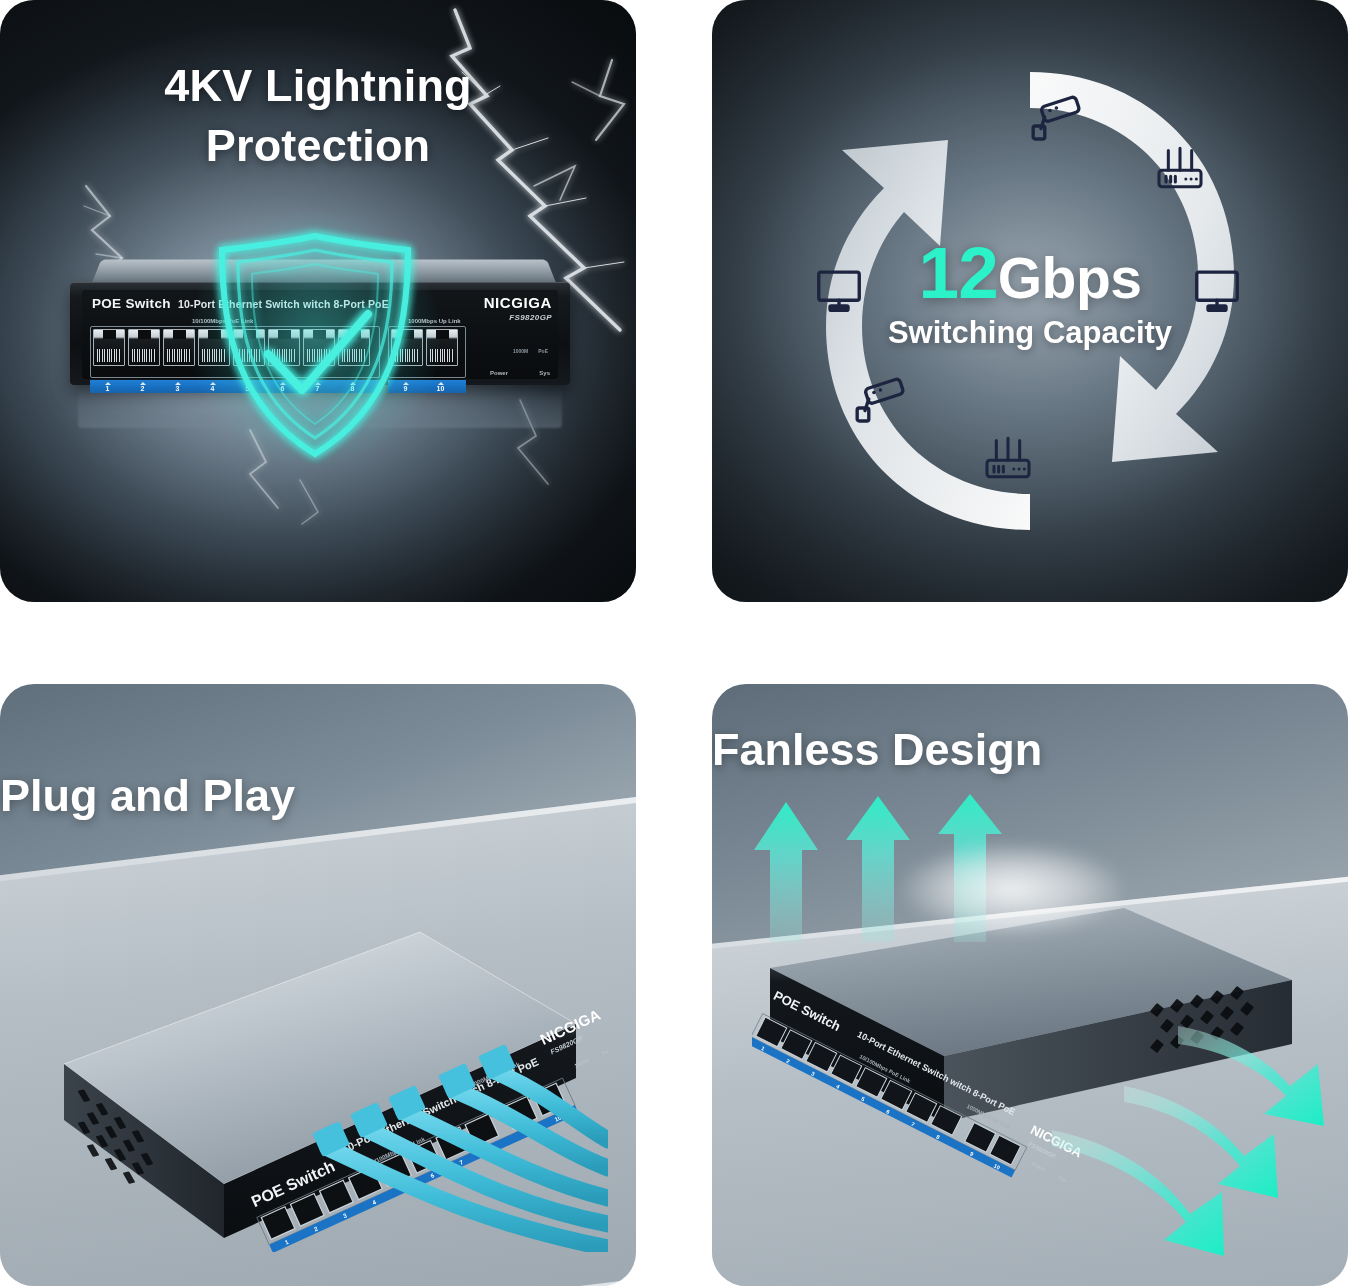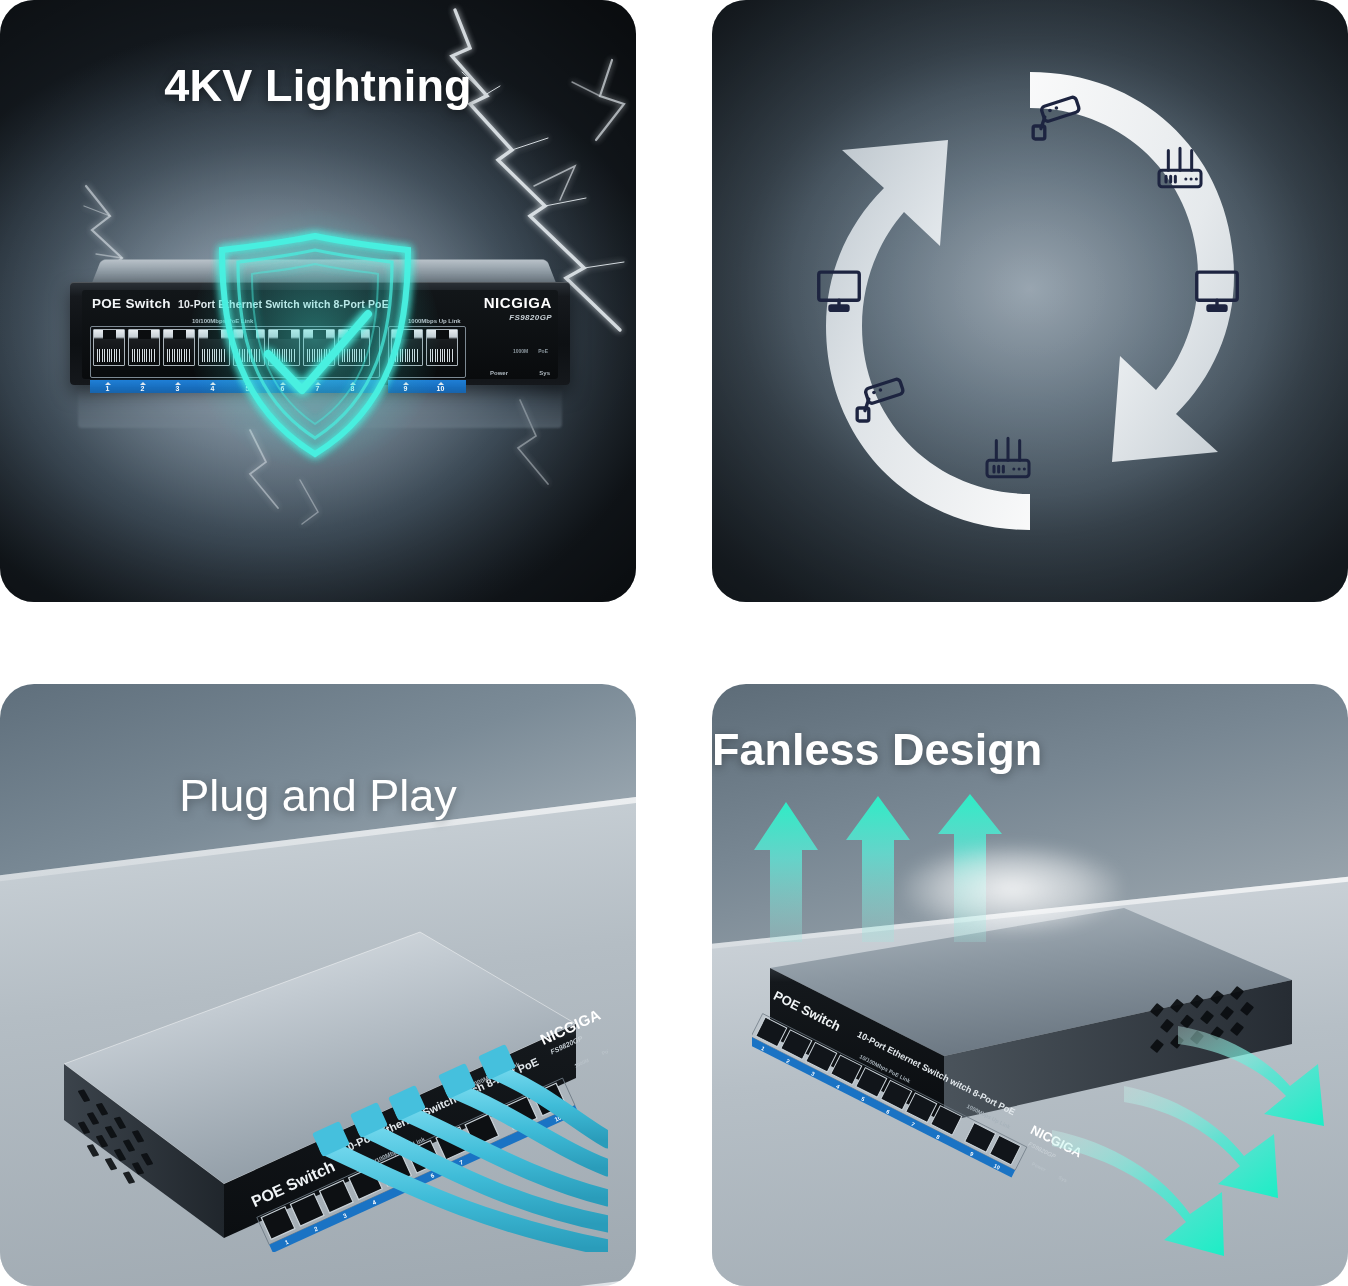--- a/index.html
+++ b/index.html
@@ -217,22 +217,22 @@
     transform-origin: left top;
   }
   .p3-deskedge {
     position: absolute; left: -10%; top: 33%; width: 130%; height: 6px;
     background: linear-gradient(90deg, rgba(255,255,255,0.2), rgba(255,255,255,0.75));
     transform: skewY(-7deg);
     transform-origin: left top;
   }
   .title-3 {
     position: absolute; top: 86px; left: 0; right: 0;
-    text-align: center; z-index: 8;
-    color: #ffffff; font-size: 45px; font-weight: normal;
+    text-align: left; z-index: 8;
+    color: #ffffff; font-size: 45px; font-weight: bold;
     text-shadow: 0 2px 10px rgba(0,0,0,0.35);
   }
   .title-4 {
     position: absolute; top: 40px; left: 0; right: 0;
     text-align: left; z-index: 8;
     color: #ffffff; font-size: 45px; font-weight: bold;
     text-shadow: 0 2px 10px rgba(0,0,0,0.35);
   }
 
   
@@ -287,20 +287,21 @@
         <path d="M86 186 L110 216 L92 230 L122 258 L106 272 L140 306" stroke-width="2.2" opacity="0.62"></path>
         <path d="M110 216 L84 206 M122 258 L96 254" stroke-width="1.3" opacity="0.5"></path>
         <path d="M250 430 L266 462 L250 474 L278 508" stroke-width="1.8" opacity="0.5"></path>
         <path d="M300 480 L318 512 L302 524" stroke-width="1.5" opacity="0.42"></path>
         <path d="M520 400 L536 436 L518 448 L548 484" stroke-width="1.7" opacity="0.45"></path>
       </g>
     </svg>
 
     <div class="title-1">
       <span class="ln">4KV Lightning</span>
+      <span class="ln">Protection</span>
     </div>
 
     <div class="dev1">
       <div class="dev1-top"></div>
       <div class="dev1-face">
         <div class="dev1-bezel"></div>
 
         <div class="lbl-poe">POE Switch</div>
         <div class="lbl-desc">10-Port Ethernet Switch witch 8-Port PoE</div>
         <div class="lbl-brand">NICGIGA</div>
@@ -396,20 +397,26 @@
 
       <path d="M318 72 C 436 72, 522 160, 522 276 C 522 330, 500 378, 464 414
                L 506 452 L 400 462 L 408 356 L 444 390
                C 470 360, 486 320, 486 276 C 486 180, 412 108, 318 108 Z" fill="url(#agrad)"></path>
 
       <path d="M318 530 C 200 530, 114 442, 114 326 C 114 272, 136 224, 172 188
                L 130 150 L 236 140 L 228 246 L 192 212
                C 166 242, 150 282, 150 326 C 150 422, 224 494, 318 494 Z" fill="url(#agrad2)"></path>
     </svg>
 
+    <div class="p2-center">
+      <div class="gbps-line">
+        <span class="gbps-num">12</span><span class="gbps-unit">Gbps</span>
+      </div>
+      <div class="cap-line">Switching Capacity</div>
+    </div>
 
     <svg class="p2-icon" style="left:316px;top:86px;width:62px;height:62px;" viewBox="0 0 48 48">
       <g fill="none" stroke="#1d2440" stroke-width="2.6" stroke-linejoin="round" stroke-linecap="round">
         <rect x="11" y="12" width="28" height="12" rx="3" transform="rotate(-18 25 18)"></rect>
         <path d="M13 24 L10 33"></path>
           <rect x="4" y="31" width="9" height="10" rx="1.6"></rect>
         <circle cx="17" cy="19" r="1.4" fill="#1d2440" stroke="none"></circle>
         <circle cx="22" cy="17" r="1.4" fill="#1d2440" stroke="none"></circle>
       </g>
     </svg>

